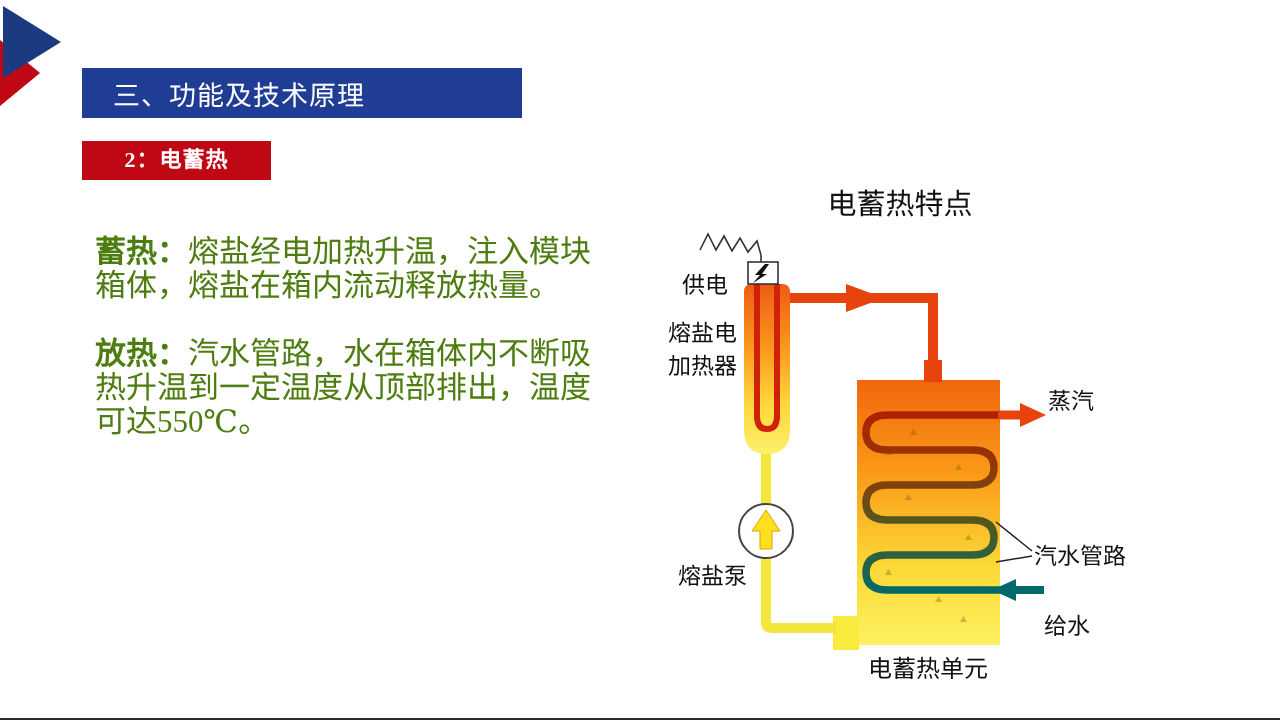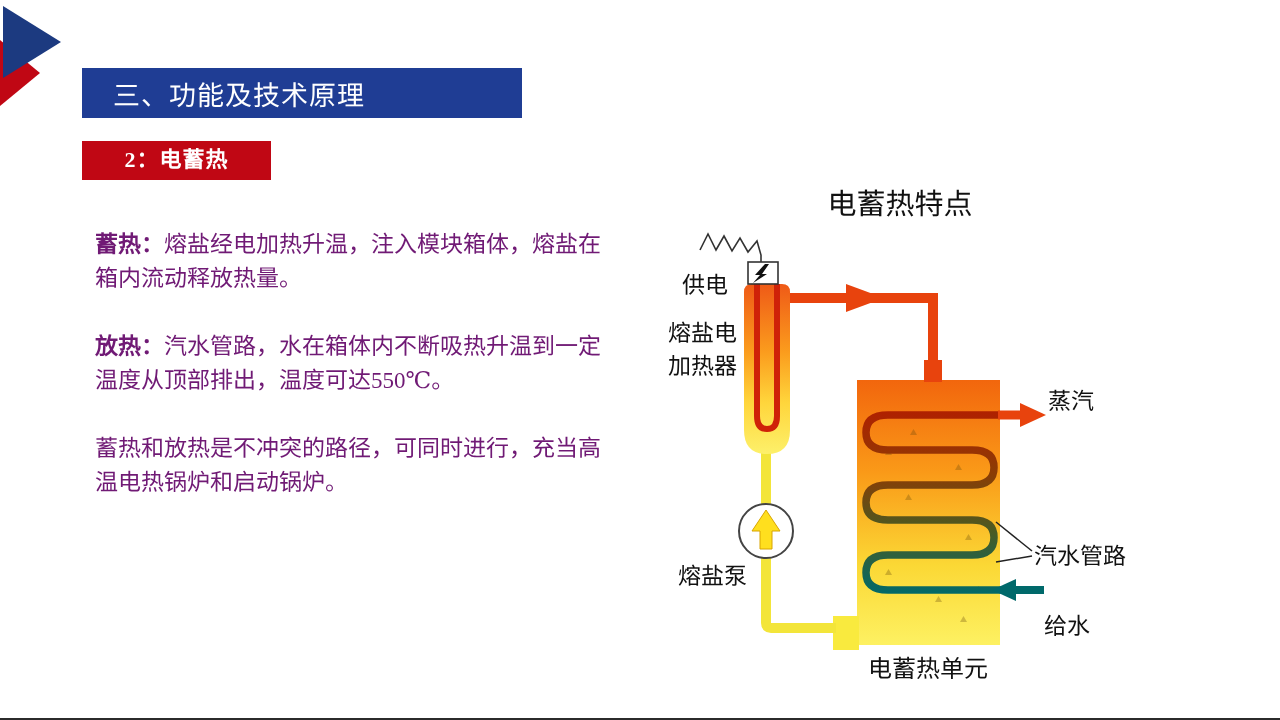--- a/index.html
+++ b/index.html
@@ -22,22 +22,22 @@
     display:flex; align-items:center; padding-left:31px;
     font-size:27px; letter-spacing:1px;
   }
   .badge {
     position:absolute; left:82px; top:141px; width:189px; height:39px;
     background:#c00714; color:#ffffff;
     display:flex; align-items:flex-start; justify-content:center;
     font-size:22px; font-weight:bold; letter-spacing:1px;
   }
   .body-text {
-    position:absolute; left:95px; top:228px; width:510px;
-    font-size:23px; line-height:34px; color:#701a75;
+    position:absolute; left:95px; top:235px; width:510px;
+    font-size:31px; line-height:34px; color:#4d7c0f;
   }
   .body-text p { margin:0 0 34px 0; }
   .body-text b { font-weight:bold; }
 
   .diagram { position:absolute; left:610px; top:180px; width:520px; height:540px; }
   svg text { font-family:"Liberation Serif","DejaVu Serif",serif; fill:#111111; }
 
   .bottom-line { position:absolute; left:0; bottom:0; width:1280px; height:2px; background:#2b2b2b; }
 </style>
 </head>
@@ -52,21 +52,20 @@
     <span>三、功能及技术原理</span>
   </div>
 
   <div class="badge">
     <span>2：电蓄热</span>
   </div>
 
   <div class="body-text">
     <p><b>蓄热：</b><span>熔盐经电加热升温，注入模块箱体，熔盐在箱内流动释放热量。</span></p>
     <p><b>放热：</b><span>汽水管路，水在箱体内不断吸热升温到一定温度从顶部排出，温度可达550℃。</span></p>
-    <p><b></b><span>蓄热和放热是不冲突的路径，可同时进行，充当高温电热锅炉和启动锅炉。</span></p>
   </div>
 
   <svg class="diagram" viewBox="610 180 520 540" width="520" height="540" xmlns="http://www.w3.org/2000/svg">
     <defs>
       <linearGradient id="heaterGrad" x1="0" y1="0" x2="0" y2="1">
         <stop offset="0" stop-color="#ef5a17"></stop>
         <stop offset="0.4" stop-color="#fb9c1d"></stop>
         <stop offset="0.7" stop-color="#ffd63c"></stop>
         <stop offset="1" stop-color="#fdf06a"></stop>
       </linearGradient>

